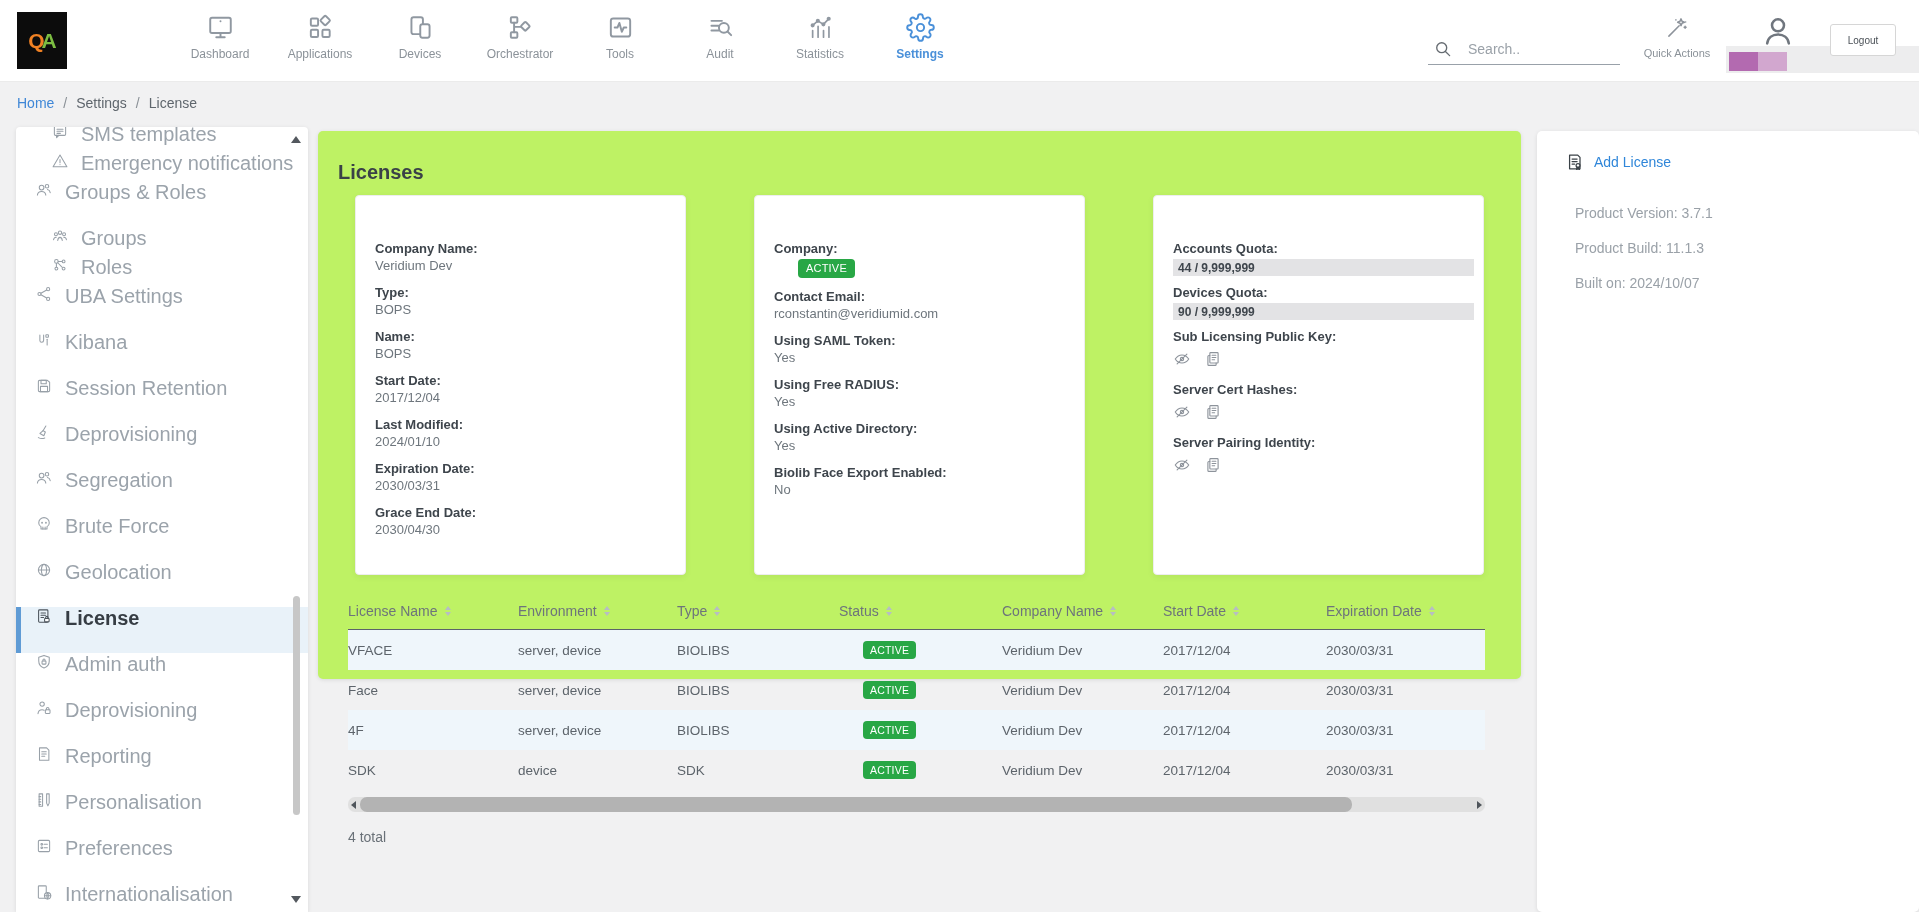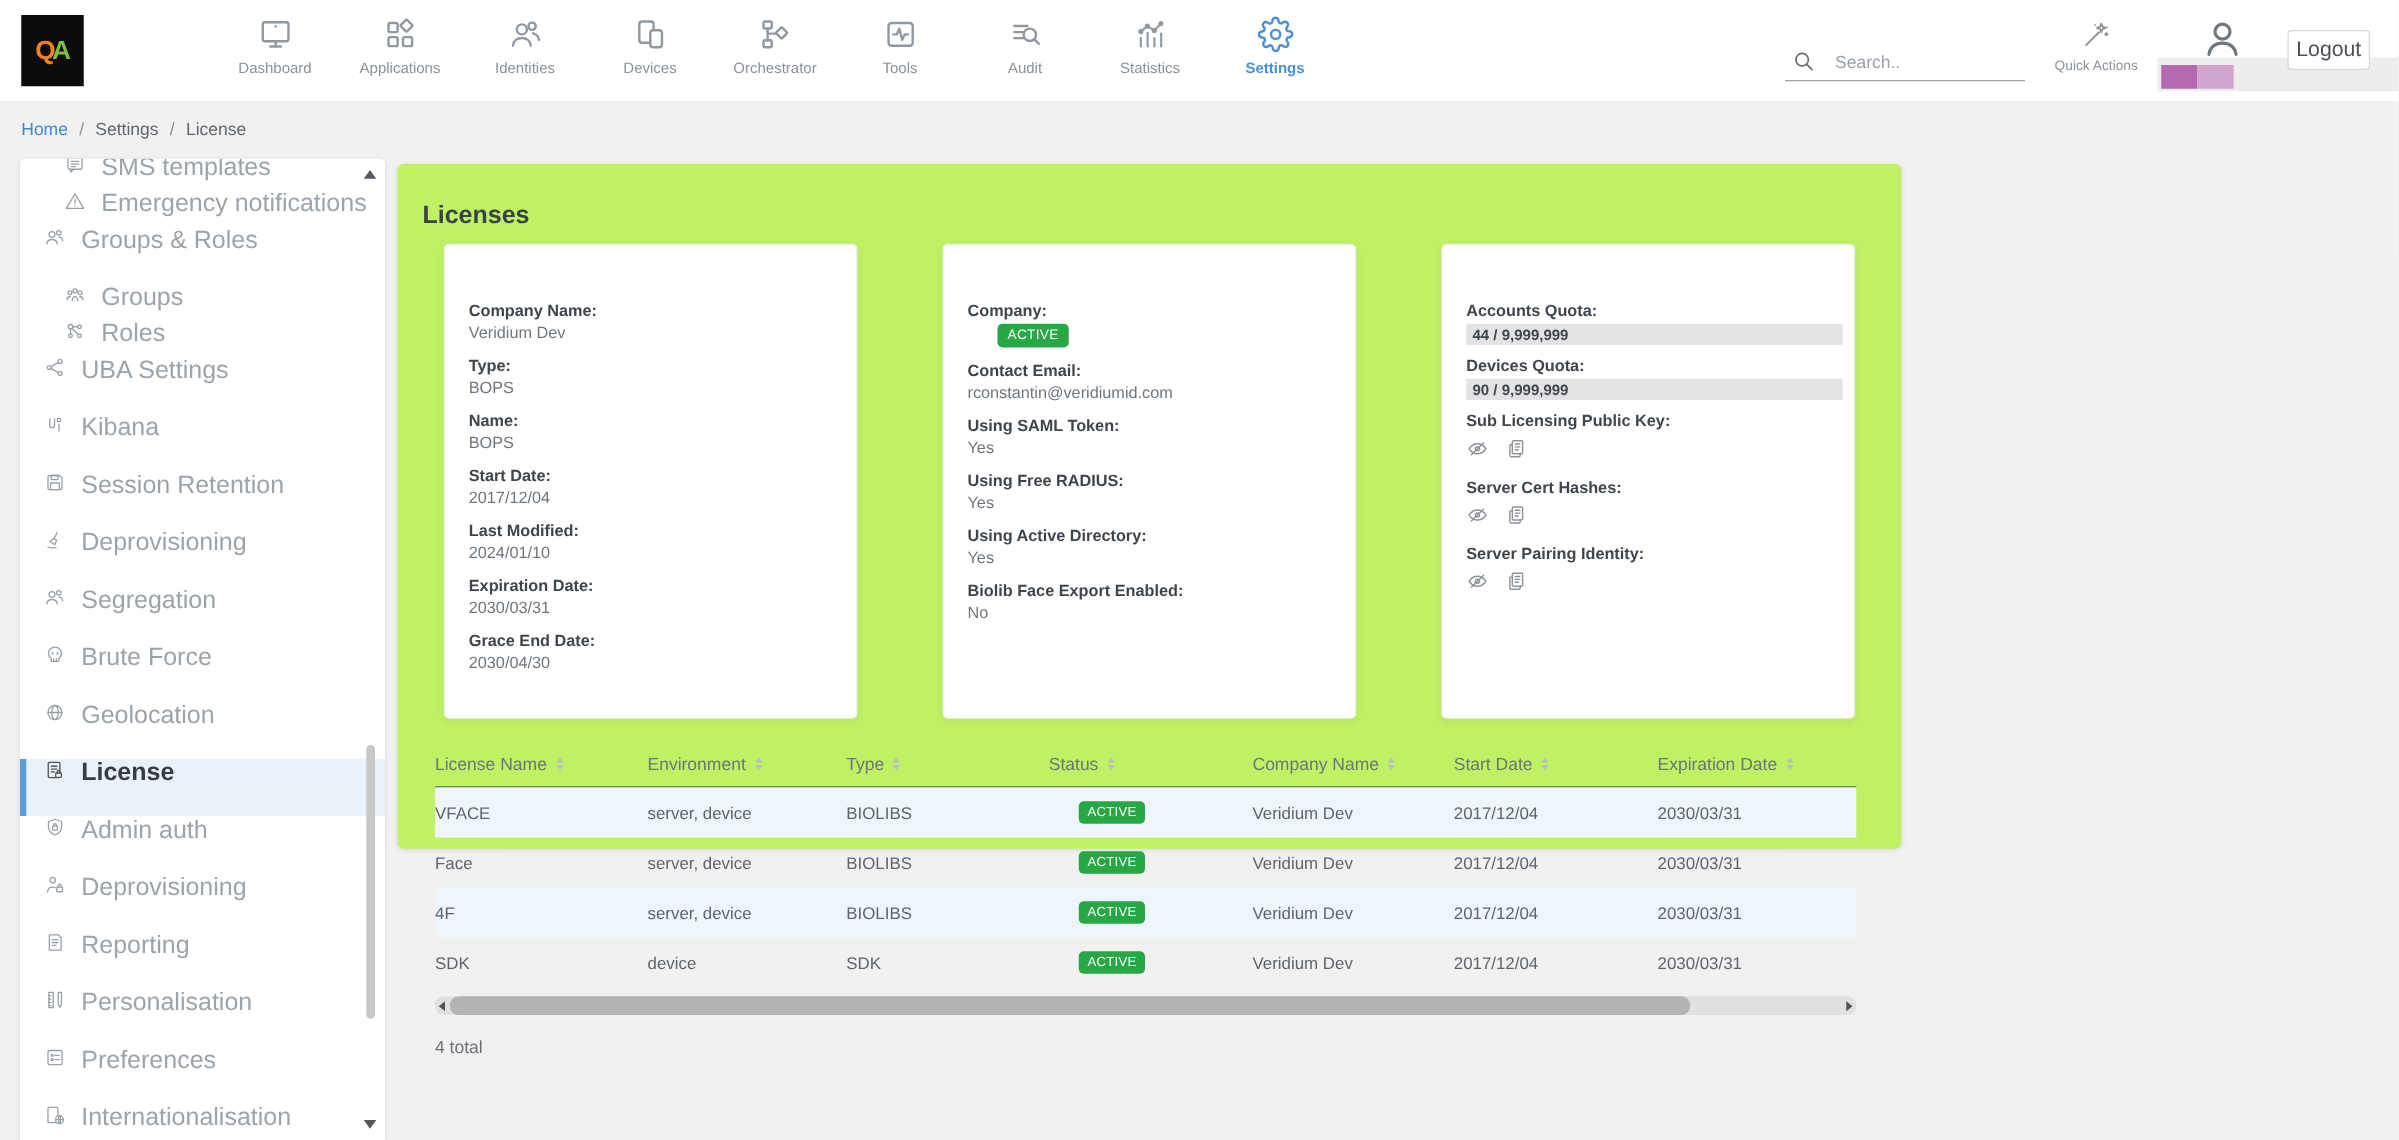--- a/index.html
+++ b/index.html
@@ -31,21 +31,21 @@
   .qa-label{margin-top:6px;font-size:11px;color:#8b9299;white-space:nowrap;}
 
   .corner-strip{position:absolute;left:1726px;top:46px;width:193px;height:27px;background:#ededee;}
   .swatch{position:absolute;left:1729px;top:52px;display:flex;}
   .swatch i{display:block;width:29px;height:19px;}
   .swatch .s1{background:var(--swatch-left,#b36ab0);}
   .swatch .s2{background:var(--swatch-right,#d2a7cf);}
 
   .avatar{position:absolute;left:1760px;top:13px;width:36px;height:36px;color:#70767e;cursor:pointer;}
   .logout-btn{position:absolute;left:1830px;top:24px;width:66px;height:32px;background:#fff;border:1px solid #d6d6d6;border-radius:3px;
-              font-size:17px;color:#4b5157;cursor:pointer;font-family:inherit;z-index:6;}
+              font-size:10px;color:#4b5157;cursor:pointer;font-family:inherit;z-index:6;}
 
   
   .breadcrumb{position:absolute;left:17px;top:95px;font-size:14px;display:flex;align-items:flex-start;}
   .crumb{color:#5f666d;cursor:pointer;}
   .crumb.link{color:#3f87d7;}
   .crumb + .crumb::before{content:"/";color:#8a9096;margin:0 9px;}
 
   
   .sidebar{position:absolute;left:16px;top:127px;width:292px;height:785px;background:#fff;border-radius:4px 4px 0 0;
            box-shadow:0 1px 4px rgba(0,0,0,.10);overflow:hidden;}
@@ -138,31 +138,20 @@
             <svg viewBox="0 0 24 24" fill="none" stroke="currentColor" stroke-width="1.6" stroke-linecap="round" stroke-linejoin="round">
               <rect x="4" y="4.5" width="6" height="6" rx="1"></rect>
               <rect x="4" y="13.8" width="6" height="6" rx="1"></rect>
               <rect x="13.6" y="13.8" width="6" height="6" rx="1"></rect>
               <rect x="12.9" y="3.2" width="6" height="6" rx="1" transform="rotate(45 15.9 6.2)"></rect>
             </svg>
           </span>
           <span class="nav-label">Applications</span>
         </div>
 
-        <div class="nav-item">
-          <span class="nav-icon">
-            <svg viewBox="0 0 24 24" fill="none" stroke="currentColor" stroke-width="1.6" stroke-linecap="round" stroke-linejoin="round">
-              <circle cx="9.5" cy="8.7" r="3.3"></circle>
-              <path d="M3.6 19.4c.4-3.2 2.9-5 5.9-5s5.5 1.8 5.9 5"></path>
-              <circle cx="16.3" cy="6.6" r="2.4"></circle>
-              <path d="M16.9 11.3c2.2.4 3.6 2 3.9 4.3"></path>
-            </svg>
-          </span>
-          <span class="nav-label">Identities</span>
-        </div>
 
         <div class="nav-item">
           <span class="nav-icon">
             <svg viewBox="0 0 24 24" fill="none" stroke="currentColor" stroke-width="1.6" stroke-linecap="round" stroke-linejoin="round">
               <rect x="4.5" y="3.5" width="9.5" height="14" rx="1.8"></rect>
               <rect x="11.8" y="9.3" width="7.7" height="11.2" rx="1.8" fill="#fff"></rect>
             </svg>
           </span>
           <span class="nav-label">Devices</span>
         </div>
@@ -785,14 +774,32 @@
       </div>
       <div class="h-scroll">
         <div class="h-al"></div>
         <div class="h-thumb"></div>
         <div class="h-ar"></div>
       </div>
       <div class="total">4 total</div>
     </div>
   </main>
 
+  <aside class="rightpanel">
+    <div class="add-license">
+      <span class="al-icon">
+          <svg viewBox="0 0 24 24" fill="none" stroke="currentColor" stroke-width="1.5" stroke-linecap="round" stroke-linejoin="round">
+            <path d="M5.5 3.8h9.8l2.7 2.7v13.7H5.5z"></path>
+            <path d="M8.5 8.5h6M8.5 11.5h6M8.5 14.5h3"></path>
+            <circle cx="15.6" cy="16.2" r="2.3" fill="#fff"></circle>
+            <path d="M14.6 18.2l-.7 2.6 1.7-.9 1.7.9-.7-2.6"></path>
+          </svg>
+        </span>
+      <span class="al-label">Add License</span>
+    </div>
+    <div class="product-info">
+      <div class="pi-line">Product Version: 3.7.1</div>
+      <div class="pi-line">Product Build: 11.1.3</div>
+      <div class="pi-line">Built on: 2024/10/07</div>
+    </div>
+  </aside>
 
 </div>
 
 </body></html>

